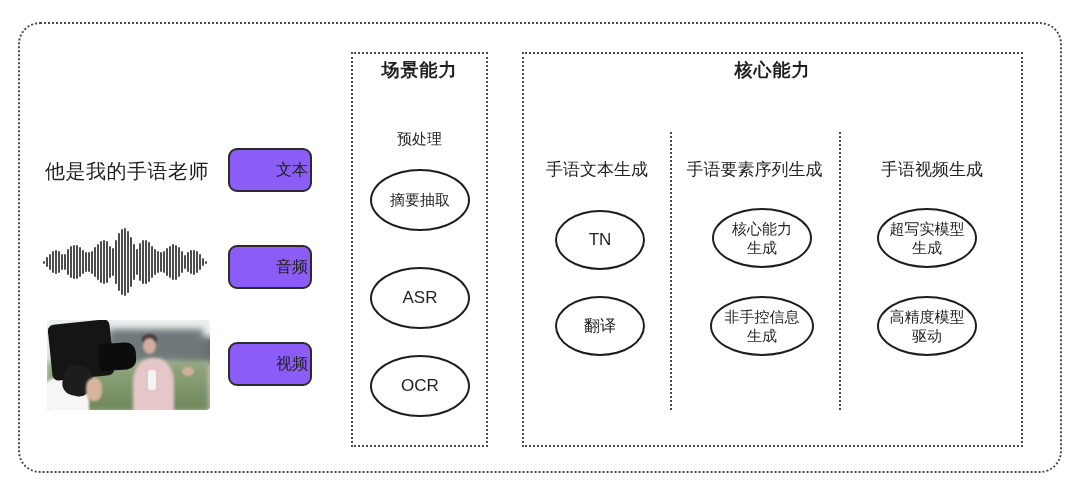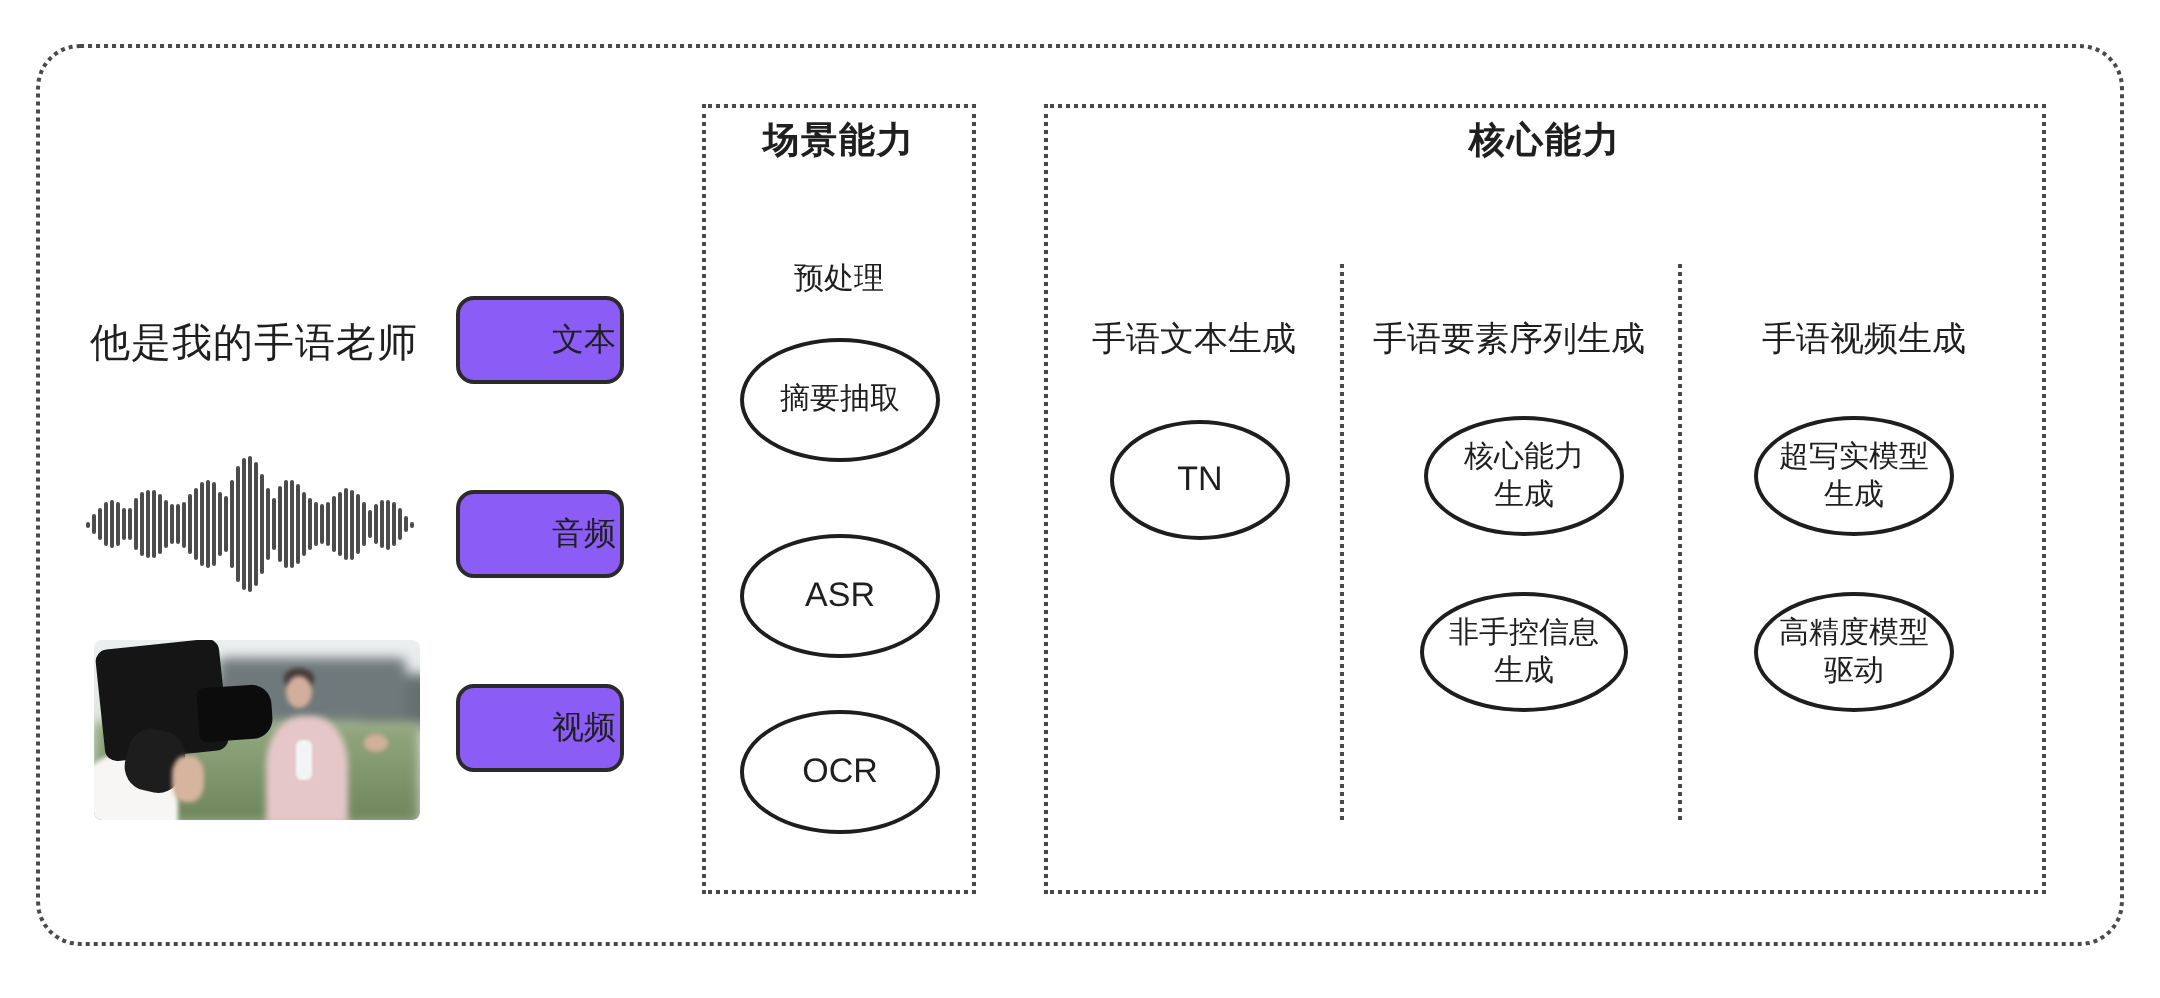--- a/index.html
+++ b/index.html
@@ -383,20 +383,21 @@
     <div class="panel-title">核心能力</div>
 
     <div class="col-divider divider-1"></div>
     <div class="col-divider divider-2"></div>
 
     <div class="col-header h-0">手语文本生成</div>
     <div class="col-header h-2">手语视频生成</div>
     <div class="col-header h-1">手语要素序列生成</div>
 
     <div class="node n-0-0">TN</div>
+    <div class="node n-0-1">翻译</div>
     <div class="node n-1-0">核心能力
 生成</div>
     <div class="node n-1-1">非手控信息
 生成</div>
     <div class="node n-2-0">超写实模型
 生成</div>
     <div class="node n-2-1">高精度模型
 驱动</div>
   </div>
 

